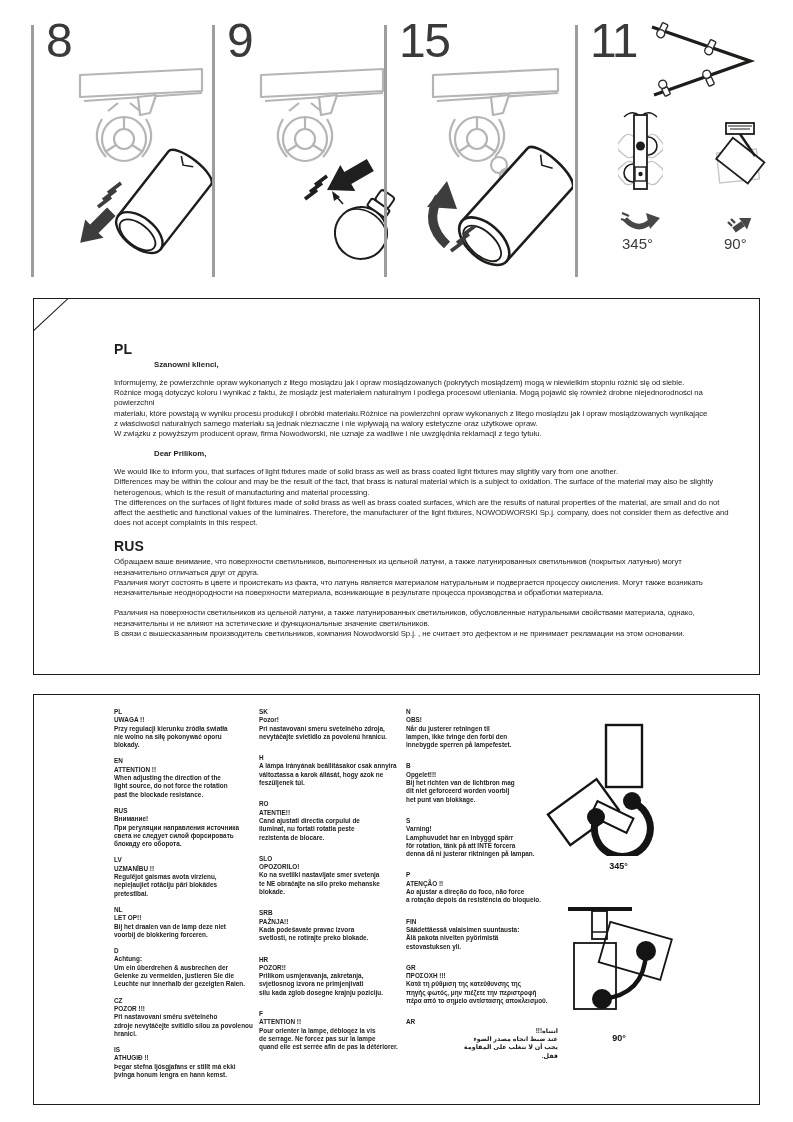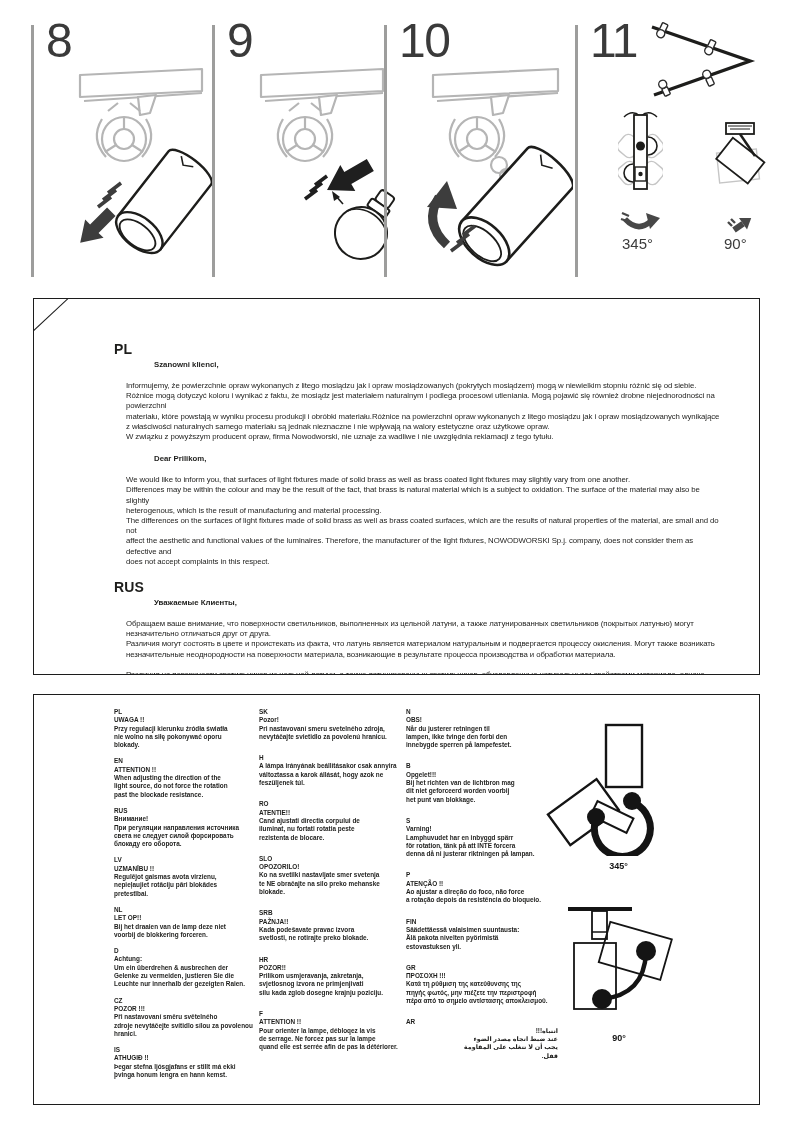--- a/index.html
+++ b/index.html
@@ -28,21 +28,21 @@
   .notice-box{position:absolute;left:33px;top:298px;width:727px;height:377px;
               border:1.4px solid #1c1c1c;box-sizing:border-box;overflow:hidden;}
   .corner-cut{position:absolute;top:-2px;left:-2px;width:37px;height:37px;background:#fff;
               clip-path:polygon(0 0,100% 0,0 100%);}
   .corner-line{position:absolute;left:-7px;top:15px;width:48px;height:1.4px;background:#1c1c1c;
                transform:rotate(-43deg);}
   .notice-sections{padding:42px 26px 0 80px;}
   .notice-section{margin-bottom:10px;}
   .notice-lang{margin:0 0 3px;font-size:14px;font-weight:bold;letter-spacing:.2px;}
   .notice-salutation{margin:0 0 9px;font-size:7.8px;font-weight:bold;padding-left:40px;}
-  .notice-body{margin:12px;font-size:7.8px;line-height:10.2px;letter-spacing:-.08px;
+  .notice-body{margin:0;font-size:7.8px;line-height:10.2px;letter-spacing:-.08px;
                white-space:pre-line;}
 
   
   .warning-box{position:absolute;left:33px;top:694px;width:727px;height:411px;
                border:1.4px solid #1c1c1c;box-sizing:border-box;}
   .warn-col{position:absolute;top:13px;font-size:6.4px;font-weight:bold;}
   .col-1{left:80px;width:142px;}
   .col-2{left:225px;width:145px;}
   .col-3{left:372px;width:152px;}
   .warn-block{margin-bottom:8px;}
@@ -118,21 +118,21 @@
       <g transform="translate(130 168) rotate(35)" stroke="#1d1d1b" fill="#fff" stroke-width="2">
         <rect x="-8" y="-48" width="16" height="13" rx="3"></rect>
         <rect x="-11" y="-35" width="22" height="9" rx="2"></rect>
         <ellipse cx="0" cy="0" rx="26" ry="26"></ellipse>
         <path d="M -24 -10 A 26 20 0 0 1 24 -10" fill="none" stroke-width="1.6"></path>
       </g>
     </svg>
   </section>
 
   <section class="step step-10">
-    <div class="step-number">10</div>
+    <div class="step-number">15</div>
     <svg class="illu-main" width="170" height="215" viewBox="0 0 170 215">
       <g stroke="#b5b5b5" stroke-width="2.2" fill="#fff" stroke-linejoin="round">
         <polygon points="30,10 155,4 155,26 30,32"></polygon>
         <polyline points="34,36 155,28" fill="none"></polyline>
         <polygon points="88,32 106,30 100,48 90,50"></polygon>
         <circle cx="74" cy="74" r="22" fill="none"></circle>
         <circle cx="74" cy="74" r="10" fill="none"></circle>
         <line x1="74" y1="64" x2="74" y2="52"></line>
         <line x1="66" y1="80" x2="55" y2="87"></line>
         <line x1="82" y1="80" x2="93" y2="87"></line>
@@ -242,21 +242,20 @@
           <p class="notice-body">We would like to inform you, that surfaces of light fixtures made of solid brass as well as brass coated light fixtures may slightly vary from one another.
 Differences may be within the colour and may be the result of the fact, that brass is natural material which is a subject to oxidation. The surface of the material may also be slightly
 heterogenous, which is the result of manufacturing and material processing.
 The differences on the surfaces of light fixtures made of solid brass as well as brass coated surfaces, which are the results of natural properties of the material, are small and do not
 affect the aesthetic and functional values of the luminaires. Therefore, the manufacturer of the light fixtures, NOWODWORSKI Sp.j. company, does not consider them as defective and
 does not accept complaints in this respect.</p>
         </div>
 
         <div class="notice-section">
           <h3 class="notice-lang">RUS</h3>
-          <p class="notice-salutation">Уважаемые Клиенты,</p>
           <p class="notice-body">Обращаем ваше внимание, что поверхности светильников, выполненных из цельной латуни, а также латунированных светильников (покрытых латунью) могут
 незначительно отличаться друг от друга.
 Различия могут состоять в цвете и проистекать из факта, что латунь является материалом натуральным и подвергается процессу окисления. Могут также возникать
 незначительные неоднородности на поверхности материала, возникающие в результате процесса производства и обработки материала.
 
 Различия на поверхности светильников из цельной латуни, а также латунированных светильников, обусловленные натуральными свойствами материала, однако,
 незначительны и не влияют на эстетические и функциональные значение светильников.
 В связи с вышесказанным производитель светильников, компания Nowodworski Sp.j. , не считает это дефектом и не принимает рекламации на этом основании.</p>
         </div>
       </div>

